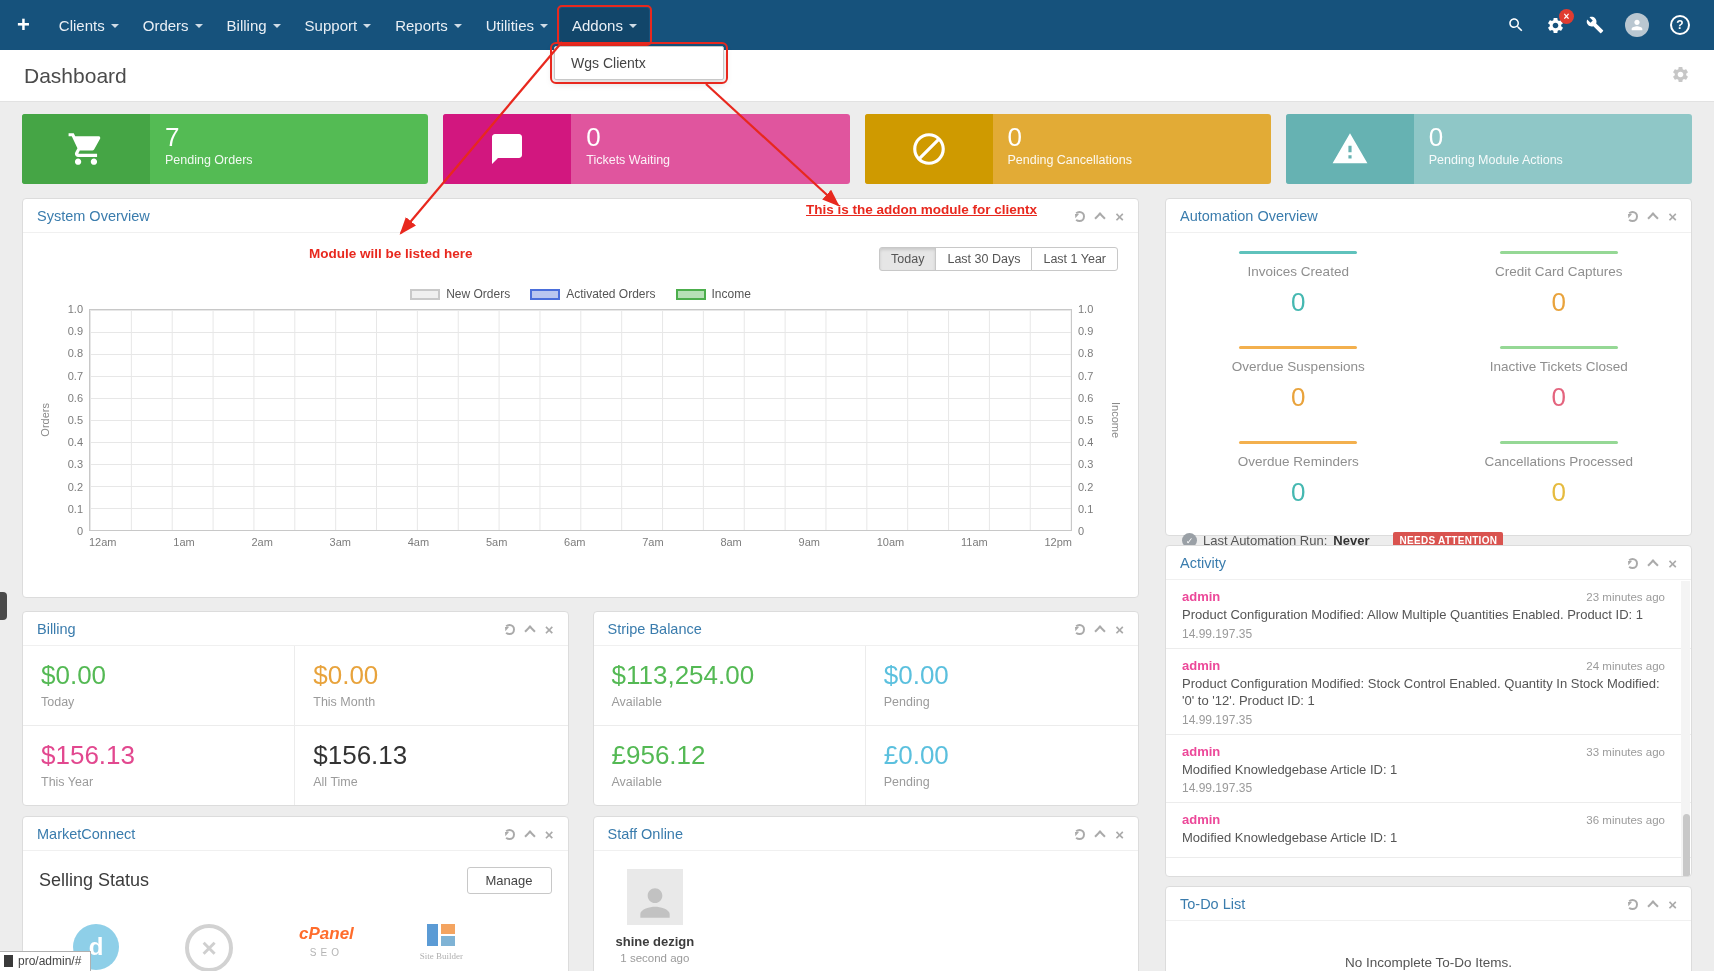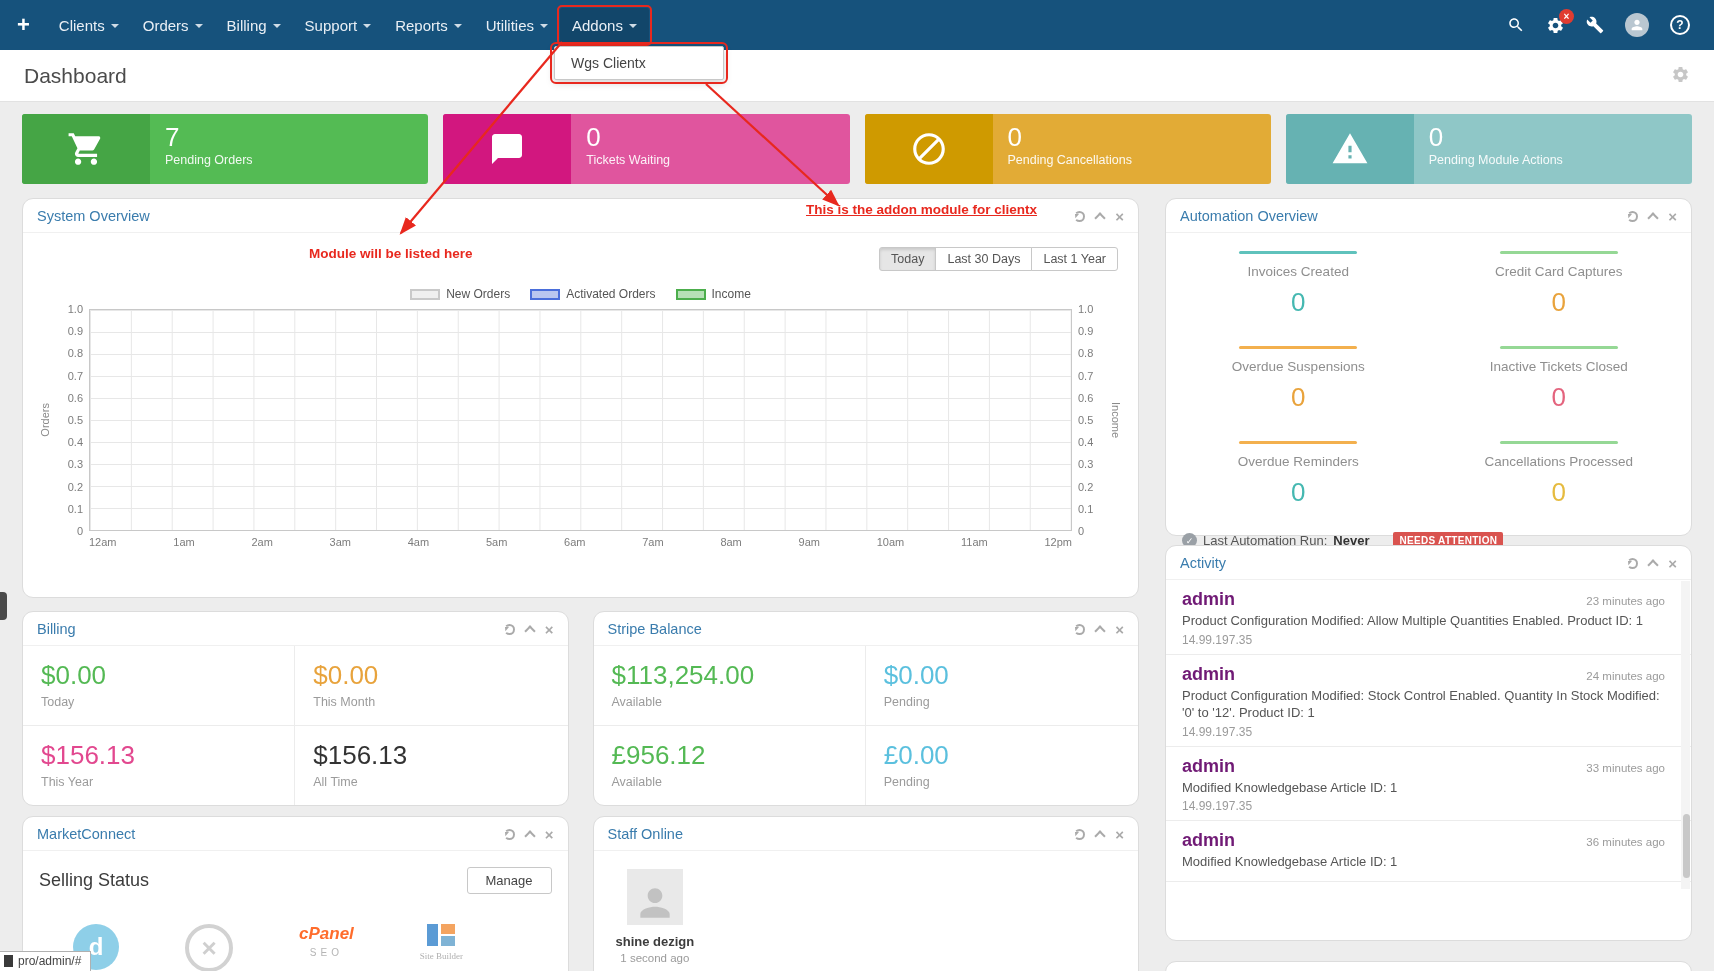--- a/index.html
+++ b/index.html
@@ -36,21 +36,21 @@
   .stat-icon { width:128px; display:flex; align-items:center; justify-content:center; }
   .stat-info { flex:1; padding:10px 15px; color:#fff; }
   .stat-value { font-size:26px; line-height:1.05; }
   .stat-label { font-size:12.5px; opacity:.92; margin-top:2px; }
 
   .main-row { display:flex; gap:26px; margin-top:14px; align-items:flex-start; }
   .col-left { flex:1; min-width:0; }
   .col-right { width:527px; flex:none; }
 
   
-  .panel { background:#fff; border:1px solid #dcdcdc; border-radius:11px; position:relative; }
+  .panel { background:#fff; border:1px solid #dcdcdc; border-radius:4px; position:relative; }
   .panel-head { display:flex; align-items:center; padding:9px 14px 8px; border-bottom:1px solid #f0f0f0; }
   .panel-title { font-size:14.5px; color:#3a7cad; flex:1; }
   .panel-icons { display:flex; align-items:center; gap:11px; }
   .i-refresh { position:relative; width:11px; height:11px; border:2px solid #aaa; border-radius:50%; border-left-color:transparent; display:inline-block; cursor:pointer; }
   .i-refresh::after { content:""; position:absolute; left:-4px; top:-2px; border:3px solid transparent; border-right-color:#aaa; transform:rotate(40deg); }
   .i-collapse { width:8px; height:8px; border-left:2px solid #aaa; border-top:2px solid #aaa; transform:rotate(45deg); margin-top:3px; display:inline-block; cursor:pointer; }
   .i-close { font-size:15px; color:#aaa; font-weight:bold; line-height:1; cursor:pointer; }
 
   
   .panel--so { height:400px; }
@@ -116,25 +116,25 @@
   .auto-line { width:118px; height:3px; border-radius:2px; margin:0 auto 10px; background:#ccc; }
   .auto-label { font-size:13.5px; color:#8f8f8f; }
   .auto-value { font-size:26px; margin-top:8px; }
   .auto-footer { display:flex; align-items:center; gap:6px; margin-top:24px; padding:0 16px; }
   .check-ic { width:15px; height:15px; border-radius:50%; background:#9aa0a6; color:#fff; font-size:9px; display:flex; align-items:center; justify-content:center; }
   .auto-run-label { font-size:13px; color:#555; }
   .auto-run-value { font-size:13px; font-weight:bold; color:#333; }
   .badge-attention { color:#fff; font-size:10px; font-weight:bold; padding:3px 6px; border-radius:2px; margin-left:18px; letter-spacing:.3px; }
 
   
-  .panel--activity { height:396px; margin-bottom:20px; overflow:hidden; }
+  .panel--activity { height:332px; margin-bottom:9px; overflow:hidden; }
   .activity-body { height:310px; overflow:hidden; position:relative; }
   .a-entry { padding:9px 26px 7px 16px; border-bottom:1px solid #ececec; }
   .a-head { display:flex; justify-content:space-between; align-items:baseline; }
-  .a-user { font-size:18px; font-weight:bold; color:#701a75; cursor:pointer;text-align:right; }
+  .a-user { font-size:13px; font-weight:bold; color:#ec4899; cursor:pointer;text-align:right; }
   .a-time { font-size:11.5px; color:#9b9b9b; }
   .a-text { font-size:13px; color:#555; line-height:1.35; margin-top:2px; }
   .a-ip { font-size:12px; color:#9b9b9b; margin-top:3px; }
   .a-scroll-track { position:absolute; right:1px; top:1px; bottom:1px; width:9px; background:#f4f4f4; }
   .a-scroll-thumb { position:absolute; right:1px; bottom:12px; width:7px; height:64px; background:#c8c8c8; border-radius:4px; cursor:pointer; }
 
   
   .panel--todo { height:150px; }
   .todo-body { padding:34px 10px; text-align:center; font-size:13.5px; color:#555; }
 

